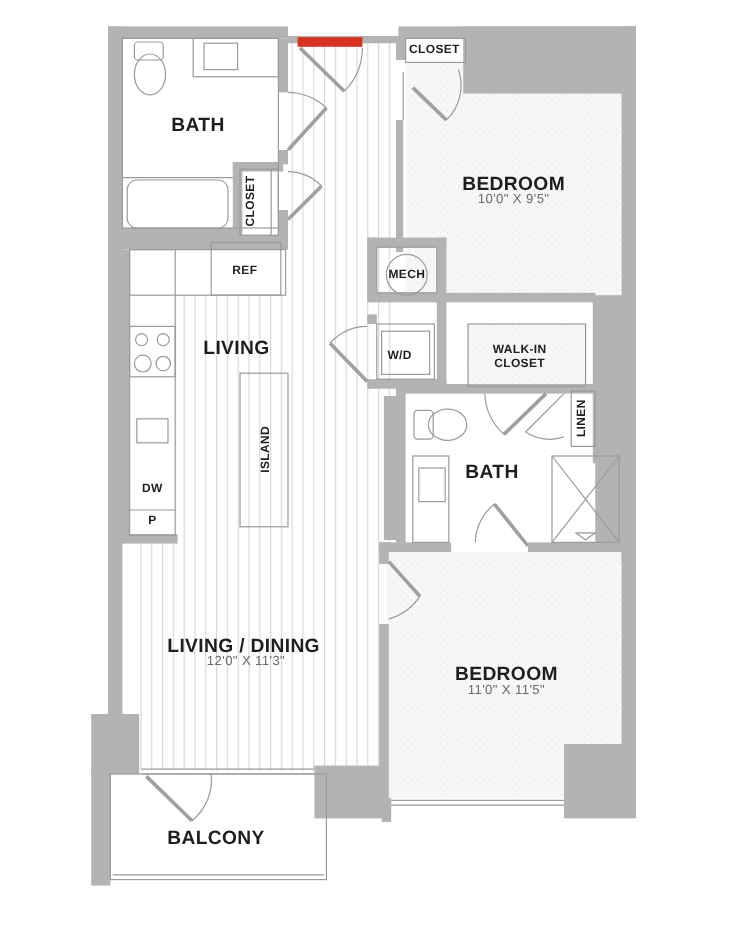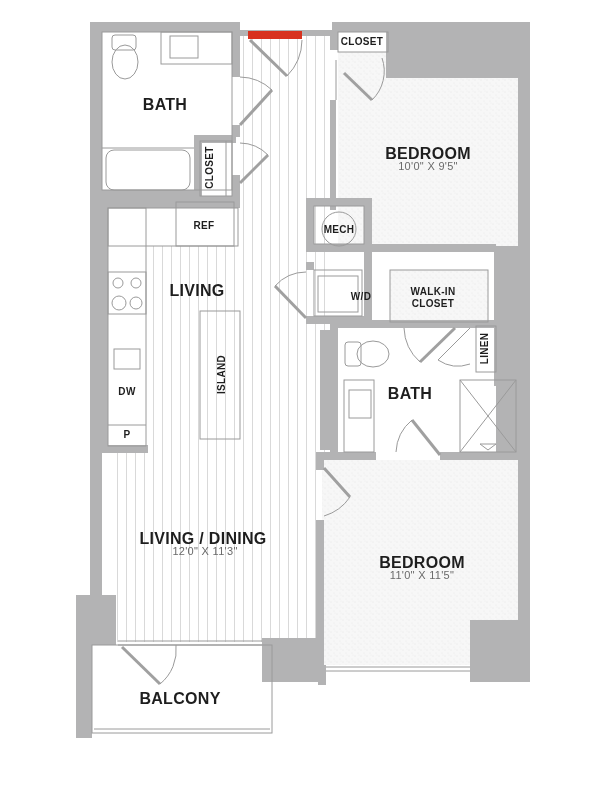--- a/index.html
+++ b/index.html
@@ -209,30 +209,30 @@
 <div class="dim" style="left:428px;top:160px;">10'0" X 9'5"</div>
 
 <div class="lbl sm" style="left:339px;top:224px;">MECH</div>
 
 <div class="lbl sm" style="left:204px;top:220px;">REF</div>
 
 <div class="lbl" style="left:197px;top:282px;">LIVING</div>
 
 <div class="vert" style="left:202px;top:369px;transform:rotate(-90deg);">ISLAND</div>
 
-<div class="lbl sm" style="left:333px;top:291px;margin-left:28px;">W/D</div>
+<div class="lbl sm" style="left:333px;top:291px;">W/D</div>
 
 <div class="lbl sm" style="left:433px;top:286px;">WALK-IN</div>
 <div class="lbl sm" style="left:433px;top:298px;">CLOSET</div>
 
 <div class="vert" style="left:469px;top:343px;transform:rotate(-90deg);">LINEN</div>
 
 <div class="lbl" style="left:410px;top:385px;">BATH</div>
 
-<div class="lbl sm" style="left:127px;top:386px;">DW</div>
+<div class="lbl sm" style="left:127px;top:402px;">DW</div>
 <div class="lbl sm" style="left:127px;top:429px;">P</div>
 
 <div class="lbl" style="left:203px;top:530px;">LIVING / DINING</div>
 <div class="dim" style="left:205px;top:545px;">12'0" X 11'3"</div>
 
 <div class="lbl" style="left:422px;top:554px;">BEDROOM</div>
 <div class="dim" style="left:422px;top:569px;">11'0" X 11'5"</div>
 
 <div class="lbl" style="left:180px;top:690px;">BALCONY</div>
 

